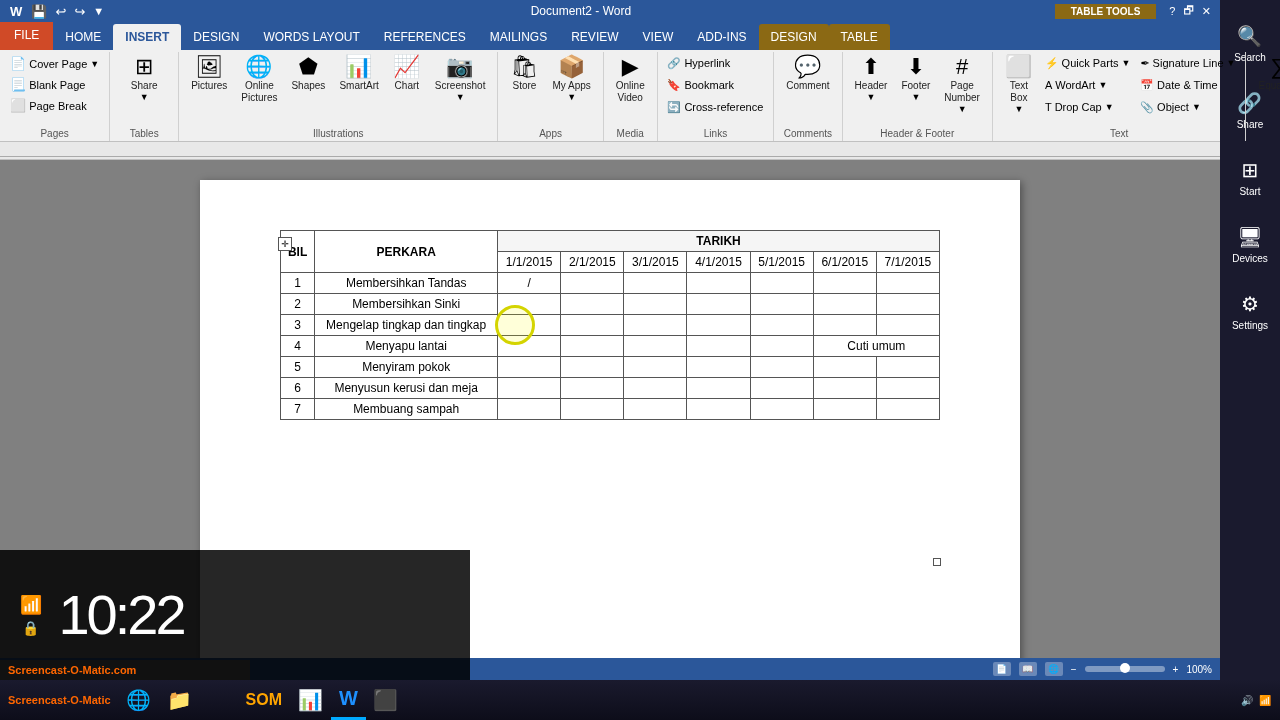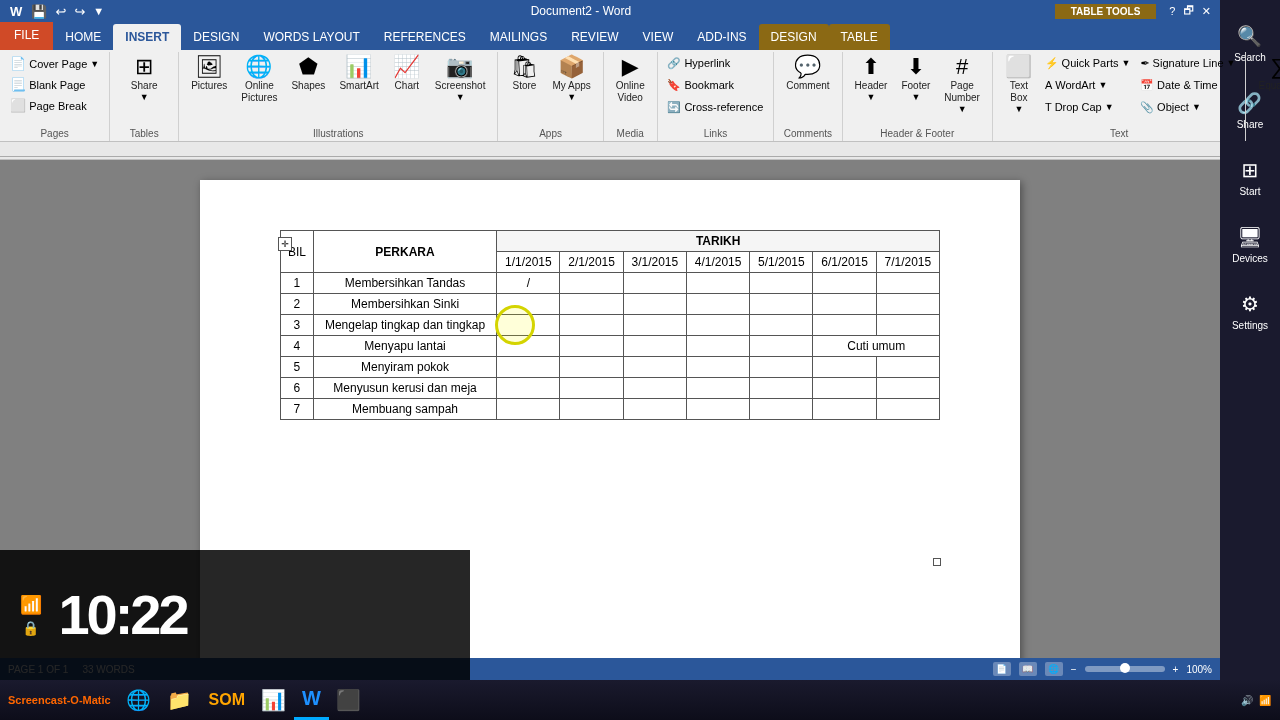--- a/index.html
+++ b/index.html
@@ -569,21 +569,21 @@
   </div>
 
   <div id="main-area" style="position:absolute; top:160px; left:0; right:60px; bottom:22px; background:#808080; overflow:auto; display:flex; justify-content:center;">
     <div id="doc-page" style="background:white; width:820px; min-height:480px; margin-top:20px; padding:50px 80px 40px 80px; position:relative; box-shadow:2px 2px 8px rgba(0,0,0,0.4);">
 
       <div class="table-move-handle">✛</div>
 
       <table id="doc-table">
         <thead>
           <tr>
-            <td rowspan="2" style="font-weight:normal; text-align:center;">BIL</td>
+            <td rowspan="2" style="font-weight:bold; text-align:center;">BIL</td>
             <td rowspan="2" style="font-weight:bold; text-align:center;">PERKARA</td>
             <td colspan="7" style="font-weight:bold; background:#f5f5f5;">TARIKH</td>
           </tr>
           <tr>
             <td>1/1/2015</td>
             <td>2/1/2015</td>
             <td>3/1/2015</td>
             <td>4/1/2015</td>
             <td>5/1/2015</td>
             <td>6/1/2015</td>
@@ -691,36 +691,39 @@
       <span style="cursor:pointer;">+</span>
       <span>100%</span>
     </div>
   </div>
 
   <div id="lock-overlay" style="position:absolute; bottom:40px; left:0; width:470px; height:130px; background:rgba(0,0,0,0.85); color:white; display:flex; align-items:center; padding:0 20px; gap:16px;">
     <div style="display:flex;flex-direction:column;align-items:center;gap:4px;">
       <span style="font-size:18px;">📶</span>
       <span style="font-size:14px;">🔒</span>
     </div>
-    <div style="font-size:56px; font-weight:700; letter-spacing:-3px; line-height:1;">10:22</div>
+    <div style="font-size:56px; font-weight:400; letter-spacing:-3px; line-height:1;">10:22</div>
   </div>
 
+  <div style="position:absolute; bottom:40px; left:0; width:250px; height:20px; background:#111; color:#ff6600; font-size:11px; display:flex; align-items:center; padding:0 8px; font-weight:bold; z-index:10;">
+    <span>Screencast-O-Matic.com</span>
+  </div>
 
   <div id="win-taskbar" style="position:absolute; bottom:0; left:0; right:0; height:40px; background:linear-gradient(to bottom, #1a1a2e, #0d0d1a); display:flex; align-items:center; z-index:100;">
     <div style="height:40px;padding:4px 8px;display:flex;align-items:center;cursor:pointer;">
       <span style="color:#ff6600; font-size:11px; font-weight:bold;">Screencast-O-Matic</span>
     </div>
     <div style="height:40px;padding:0 8px;display:flex;align-items:center;justify-content:center;cursor:pointer;position:relative;">
       <span style="font-size:20px;">🌐</span>
     </div>
     <div style="height:40px;padding:0 8px;display:flex;align-items:center;justify-content:center;cursor:pointer;">
       <span style="font-size:20px;">📁</span>
     </div>
     <div style="height:40px;padding:0 8px;display:flex;align-items:center;justify-content:center;cursor:pointer;">
-      <span style="font-size:16px;color:orange;font-weight:bold;">SOM</span>
+      <span style="font-size:16px;color:orange;font-weight:bold;margin-left:37px;">SOM</span>
     </div>
     <div style="height:40px;padding:0 8px;display:flex;align-items:center;justify-content:center;cursor:pointer;">
       <span style="font-size:20px;">📊</span>
     </div>
     <div style="height:40px;padding:0 8px;display:flex;align-items:center;justify-content:center;cursor:pointer;position:relative;border-bottom:3px solid #00aaff;">
       <span style="font-size:20px; color:#1e90ff; font-weight:bold;">W</span>
     </div>
     <div style="height:40px;padding:0 8px;display:flex;align-items:center;justify-content:center;cursor:pointer;">
       <span style="font-size:20px;">⬛</span>
     </div>

